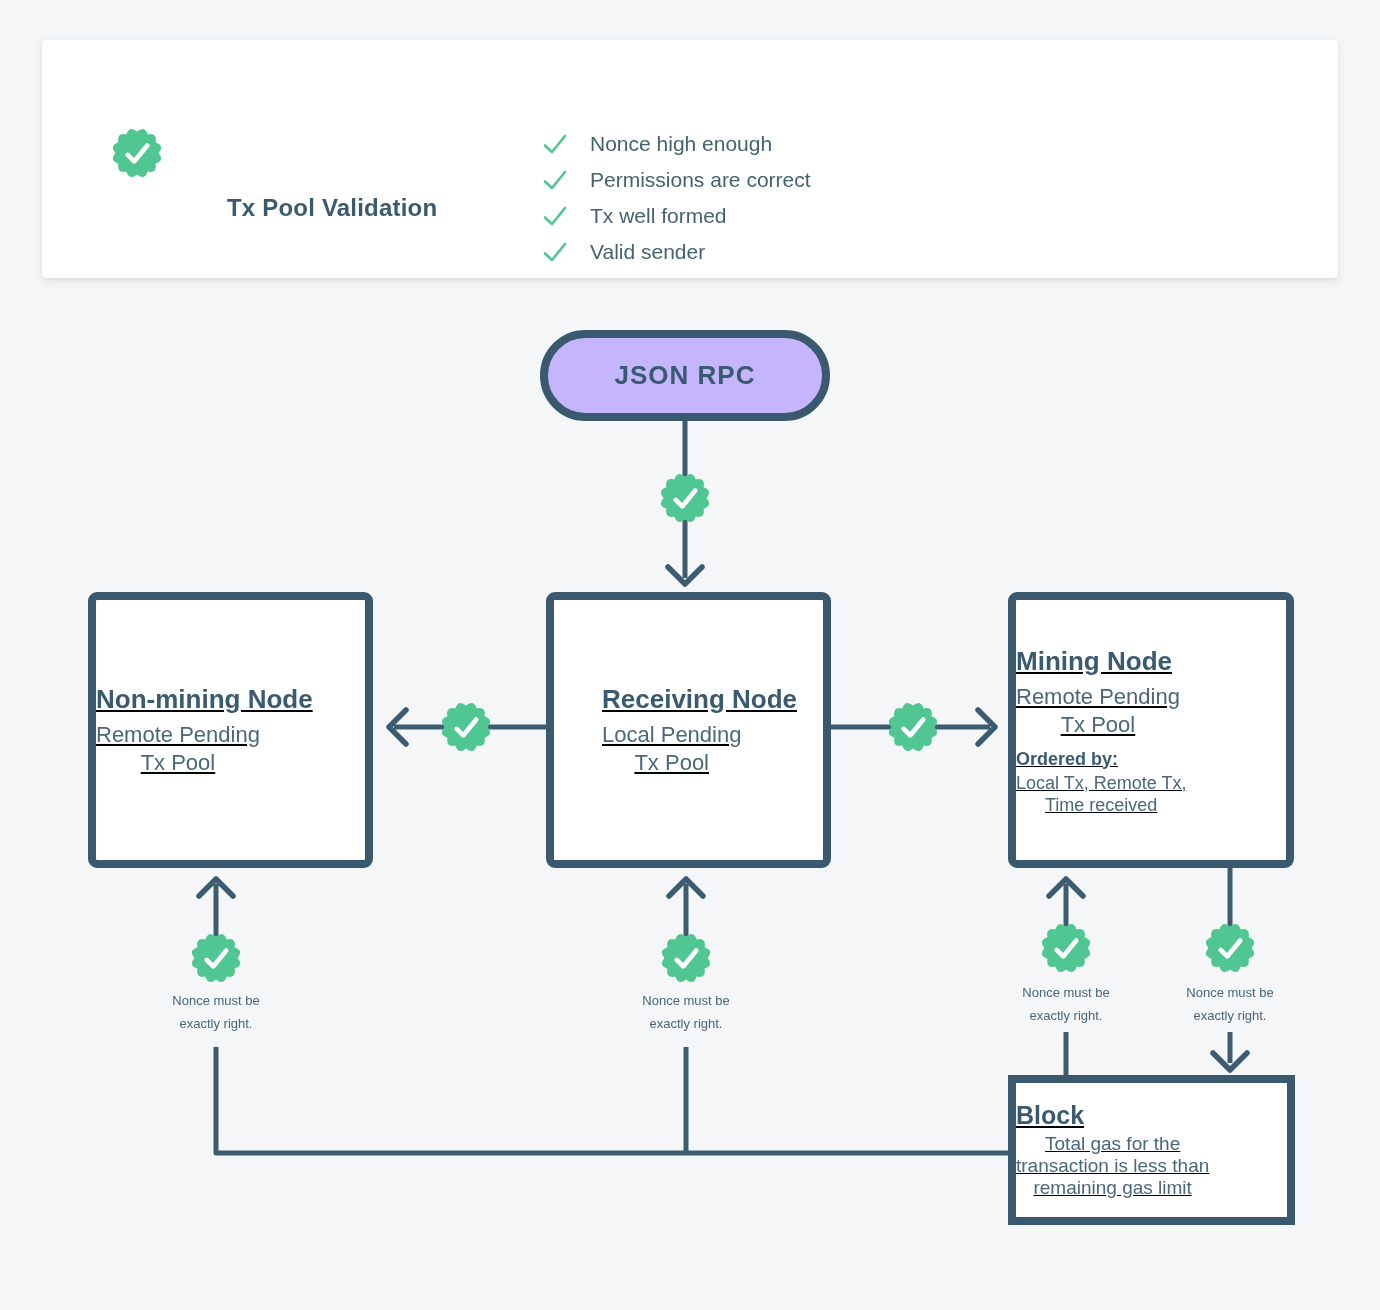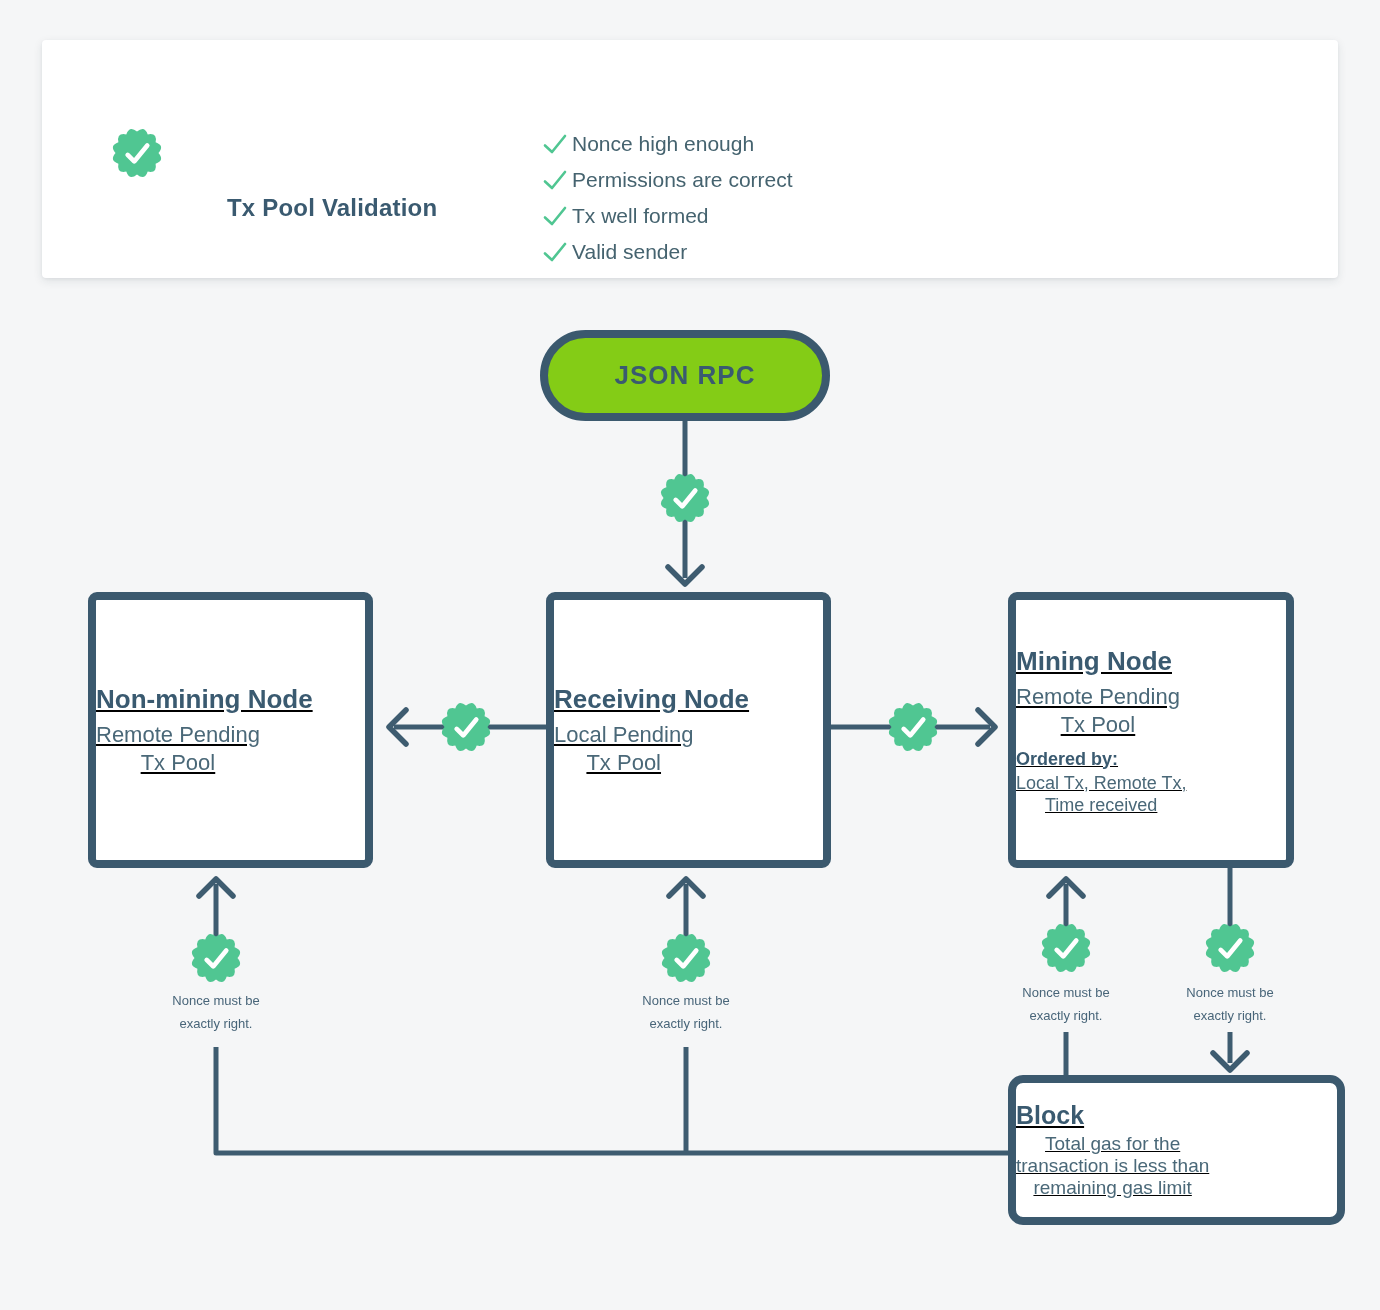--- a/index.html
+++ b/index.html
@@ -7,48 +7,48 @@
   .canvas{position:relative;width:1380px;height:1310px;background:#f5f6f7;overflow:hidden;}
 
   
   .card{position:absolute;left:42px;top:40px;width:1296px;height:238px;background:#ffffff;
         border-radius:4px;box-shadow:0 3px 10px rgba(30,45,60,.10),0 1px 3px rgba(30,45,60,.06);}
   .card-title{position:absolute;left:185px;top:138px;font-size:24px;font-weight:bold;
               color:#3a5a70;letter-spacing:.2px;}
   .check-col{position:absolute;display:flex;flex-direction:column;}
   .check-col.c1{left:500px;top:86px;}
   .check-col.c2{left:875px;top:86px;}
-  .check-row{height:36px;display:flex;align-items:center;gap:4px;}
+  .check-row{height:36px;display:flex;align-items:center;gap:22px;}
   .check-row svg{flex:0 0 auto;display:block;}
   .check-label{font-size:21px;color:#45636f;}
 
   
   .seal{position:absolute;width:56px;height:56px;}
   .seal svg{display:block;width:100%;height:100%;}
   .seal .seal-body{fill:#50c692;}
   .seal .seal-check{fill:none;stroke:#ffffff;stroke-width:5;stroke-linecap:round;stroke-linejoin:round;}
 
   
   .connectors{position:absolute;left:0;top:0;pointer-events:none;}
   .connectors .shaft{fill:none;stroke:#3e5c70;stroke-width:5;stroke-linejoin:round;}
   .connectors .head{fill:none;stroke:#3e5c70;stroke-width:5.5;stroke-linecap:round;stroke-linejoin:round;}
 
   
   .pill{position:absolute;left:540px;top:330px;width:290px;height:91px;box-sizing:border-box;
-        background:#84cc16;border:8px solid #3b596e;border-radius:46px;
+        background:#c4b5fd;border:8px solid #3b596e;border-radius:46px;
         display:flex;align-items:center;justify-content:center;}
   .pill-label{font-size:26px;font-weight:bold;color:#3a5a70;letter-spacing:1px;}
 
   .box{position:absolute;box-sizing:border-box;background:#ffffff;border:8px solid #3b596e;
        border-radius:9px;display:flex;flex-direction:column;align-items:flex-start;justify-content:center;
        text-align:center;text-decoration:underline;}
   .box.b1{left:88px;top:592px;width:285px;height:276px;}
-  .box.b2{left:546px;top:592px;width:285px;height:276px;}
+  .box.b2{left:546px;top:592px;width:285px;height:276px;padding-left:48px;}
   .box.b3{left:1008px;top:592px;width:286px;height:276px;}
-  .box.block{left:1008px;top:1075px;width:337px;height:150px;border-radius:15px;}
+  .box.block{left:1008px;top:1075px;width:287px;height:150px;border-radius:0;}
   .box-title{font-size:26px;font-weight:bold;color:#3a5a70;line-height:32px;}
   .box-sub{font-size:22px;color:#4a6878;line-height:28px;white-space:pre-line;margin-top:6px;}
   .ordered-label{font-size:18px;font-weight:bold;color:#3a5a70;margin-top:10px;}
   .ordered-sub{font-size:18px;color:#4a6878;line-height:22px;white-space:pre-line;margin-top:2px;}
   .block .box-title{font-size:25px;line-height:28px;}
   .block .box-sub{font-size:19px;line-height:22px;margin-top:4px;}
 
   
   .note{position:absolute;font-size:13px;line-height:23px;color:#486579;text-align:center;
         white-space:pre-line;}

